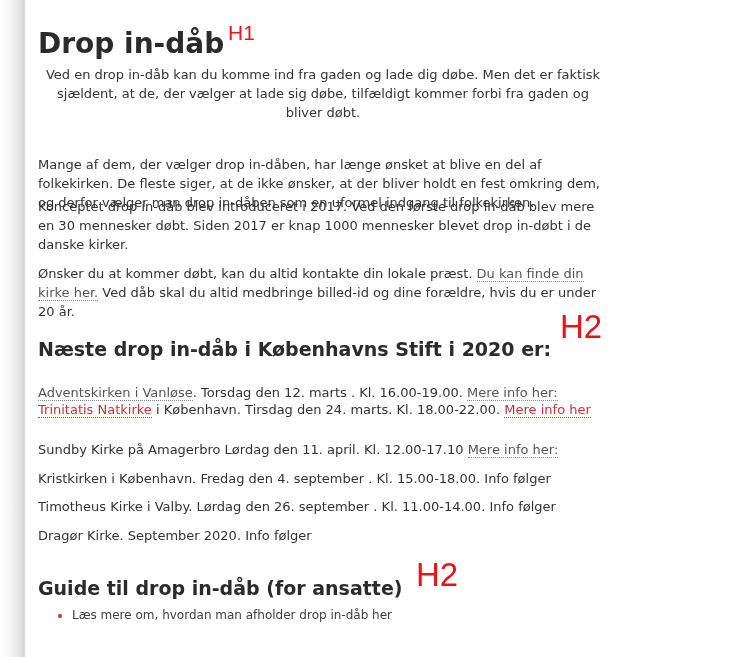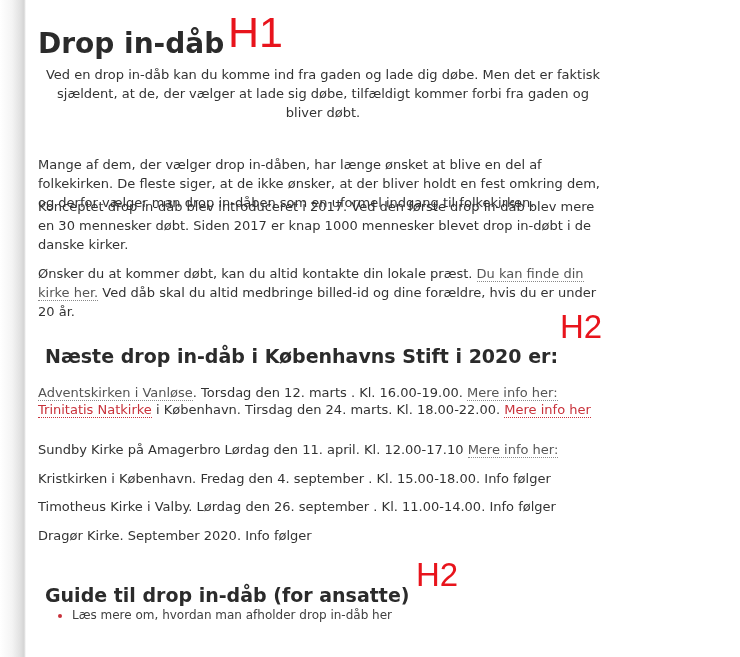--- a/index.html
+++ b/index.html
@@ -19,31 +19,31 @@
       font-size: 13px; line-height: 19px;
     }
     h1 {
       font-size: 28px; font-weight: bold; color: #2b2b2b;
       margin: 0; position: absolute; top: 28px; left: 0; line-height: 32px;
     }
     .anno {
       color: #e8141c; font-family: "Liberation Sans", sans-serif;
       font-weight: normal; position: absolute;
     }
-    .anno-h1 { font-size: 43px; top: 23px; left: 190px; }
+    .anno-h1 { font-size: 21px; top: 23px; left: 190px; }
     .anno-h2a { font-size: 33px; top: 317px; left: 522px; }
     .anno-h2b { font-size: 33px; top: 565px; left: 378px; }
     p { margin: 0; position: absolute; left: 0; width: 570px; }
     .p1 { top: 65px; text-align: center; }
     .p2 { top: 131px; margin-top: 24px; }
     .p3 { top: 197px; }
     .p4 { top: 264px; }
     h2 {
       font-size: 19px; font-weight: bold; color: #2b2b2b;
-      margin: 7px; position: absolute; left: 0; line-height: 24px; white-space: nowrap;
+      margin: 0; position: absolute; left: 0; line-height: 24px; white-space: nowrap;
     }
     .h2a { top: 337px; }
     .h2b { top: 576px; }
     .event { position: absolute; left: 0; white-space: nowrap; }
     a.gray { color: #555; text-decoration: none; border-bottom: 1px dotted #888; }
     a.red { color: #c8313a; text-decoration: none; border-bottom: 1px dotted #c8313a; }
     ul { position: absolute; top: 606px; left: 20px; margin: 0; padding: 0 0 0 14px; font-size: 12px; }
     ul li { color: #c8313a; }
     ul li a { color: #404040; text-decoration: none; }
   </style>

